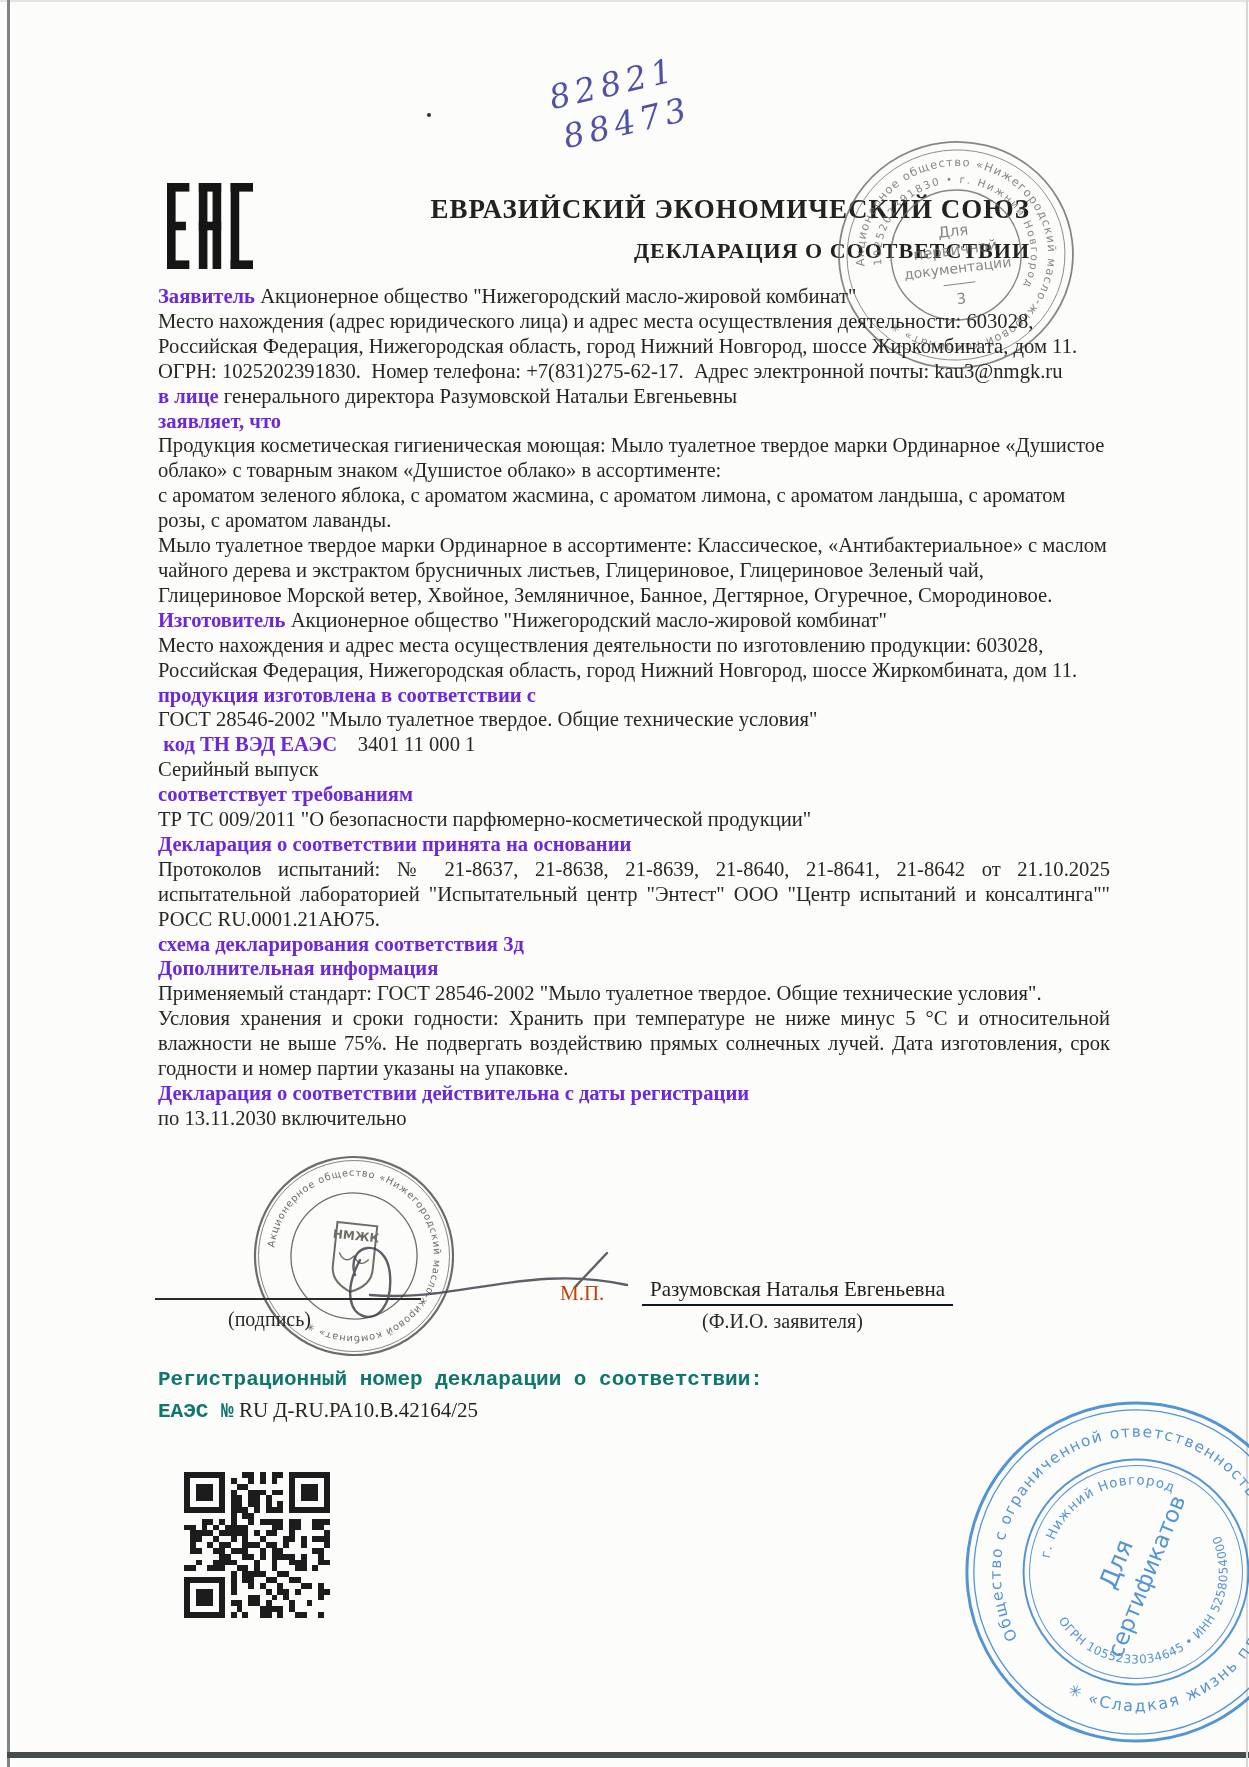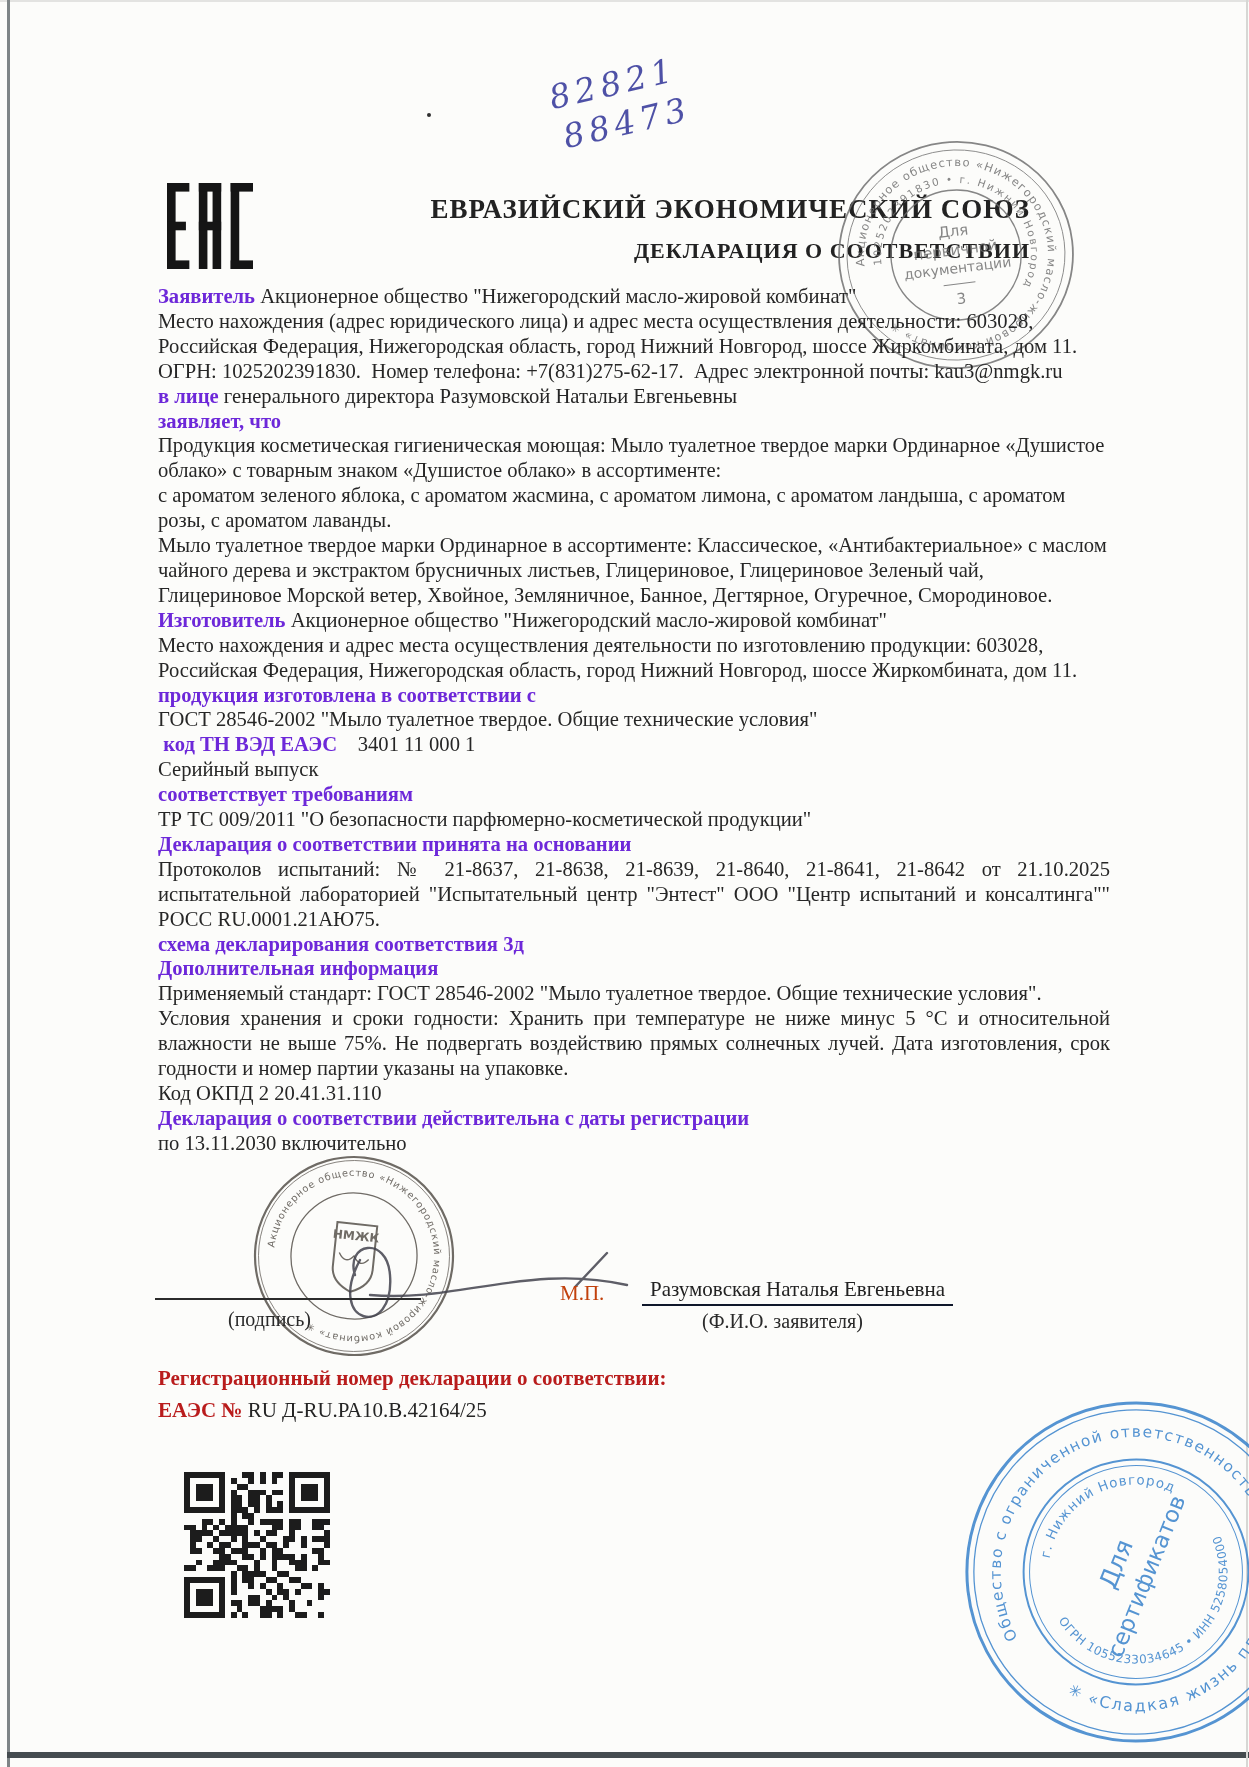--- a/index.html
+++ b/index.html
@@ -44,21 +44,21 @@
   .sig-line { position:absolute; left:155px; top:1276px; width:266px; border-bottom:2px solid #2b2b2b; height:22px; }
   .sig-caption { position:absolute; left:228px; top:1308px; font-size:20px; color:#2a2a2a; }
   .mp-label { position:absolute; left:560px; top:1281px; font-size:21px; color:#c2410c; }
   .signer-name { position:absolute; left:642px; top:1277px; font-size:21px; color:#222;
                  border-bottom:2px solid #0f172a; padding:0 8px 2px 8px; }
   .name-caption { position:absolute; left:702px; top:1310px; font-size:20px; color:#2a2a2a;text-align:center; }
 
   
   .reg-block { position:absolute; left:158px; top:1366px; font-size:21px; color:#242424; }
   .reg-block .row { margin-bottom:7px; }
-  .reg-block b { color:#b91c1c; }
+  .reg-block b { color:#0f766e;font-family:Liberation Mono, monospace; }
 
   
   .qr { position:absolute; left:184px; top:1472px; width:146px; height:146px; }
 
   .dot-artifact { position:absolute; left:427px; top:113px; width:4px; height:4px;
                   border-radius:50%; background:#2f2f2f; }
 
   svg text { font-family:"DejaVu Sans", sans-serif; }
 </style>
 </head>
@@ -134,21 +134,20 @@
       <div class="par"><b>&nbsp;код ТН ВЭД ЕАЭС</b><span>&nbsp;&nbsp;&nbsp; 3401 11 000 1</span></div>
       <div class="par"><span>Серийный выпуск</span></div>
       <div class="par"><b>соответствует требованиям</b></div>
       <div class="par"><span>ТР ТС 009/2011 "О безопасности парфюмерно-косметической продукции"</span></div>
       <div class="par"><b>Декларация о соответствии принята на основании</b></div>
       <div class="par just"><span>Протоколов испытаний: № 21-8637, 21-8638, 21-8639, 21-8640, 21-8641, 21-8642 от 21.10.2025 испытательной лабораторией "Испытательный центр "Энтест" ООО "Центр испытаний и консалтинга"" РОСС RU.0001.21АЮ75.</span></div>
       <div class="par"><b>схема декларирования соответствия 3д</b></div>
       <div class="par"><b>Дополнительная информация</b></div>
       <div class="par"><span>Применяемый стандарт: ГОСТ 28546-2002 "Мыло туалетное твердое. Общие технические условия".</span></div>
       <div class="par just"><span>Условия хранения и сроки годности: Хранить при температуре не ниже минус 5 °С и относительной влажности не выше 75%. Не подвергать воздействию прямых солнечных лучей. Дата изготовления, срок годности и номер партии указаны на упаковке.</span></div>
-      <div class="par"><span>Код ОКПД 2 20.41.31.110</span></div>
       <div class="par"><b>Декларация о соответствии действительна с даты регистрации</b></div>
       <div class="par"><span>по 13.11.2030 включительно</span></div>
     </div>
 
   <svg class="stamp stamp-seal" viewBox="0 0 212 212">
     <defs>
       <path id="ms-ring" d="M 26,106 A 80,80 0 1 1 186,106 A 80,80 0 1 1 26,106"></path>
     </defs>
     <g fill="none" stroke="#57524c">
       <circle cx="106" cy="106" r="99" stroke-width="2.2"></circle>

